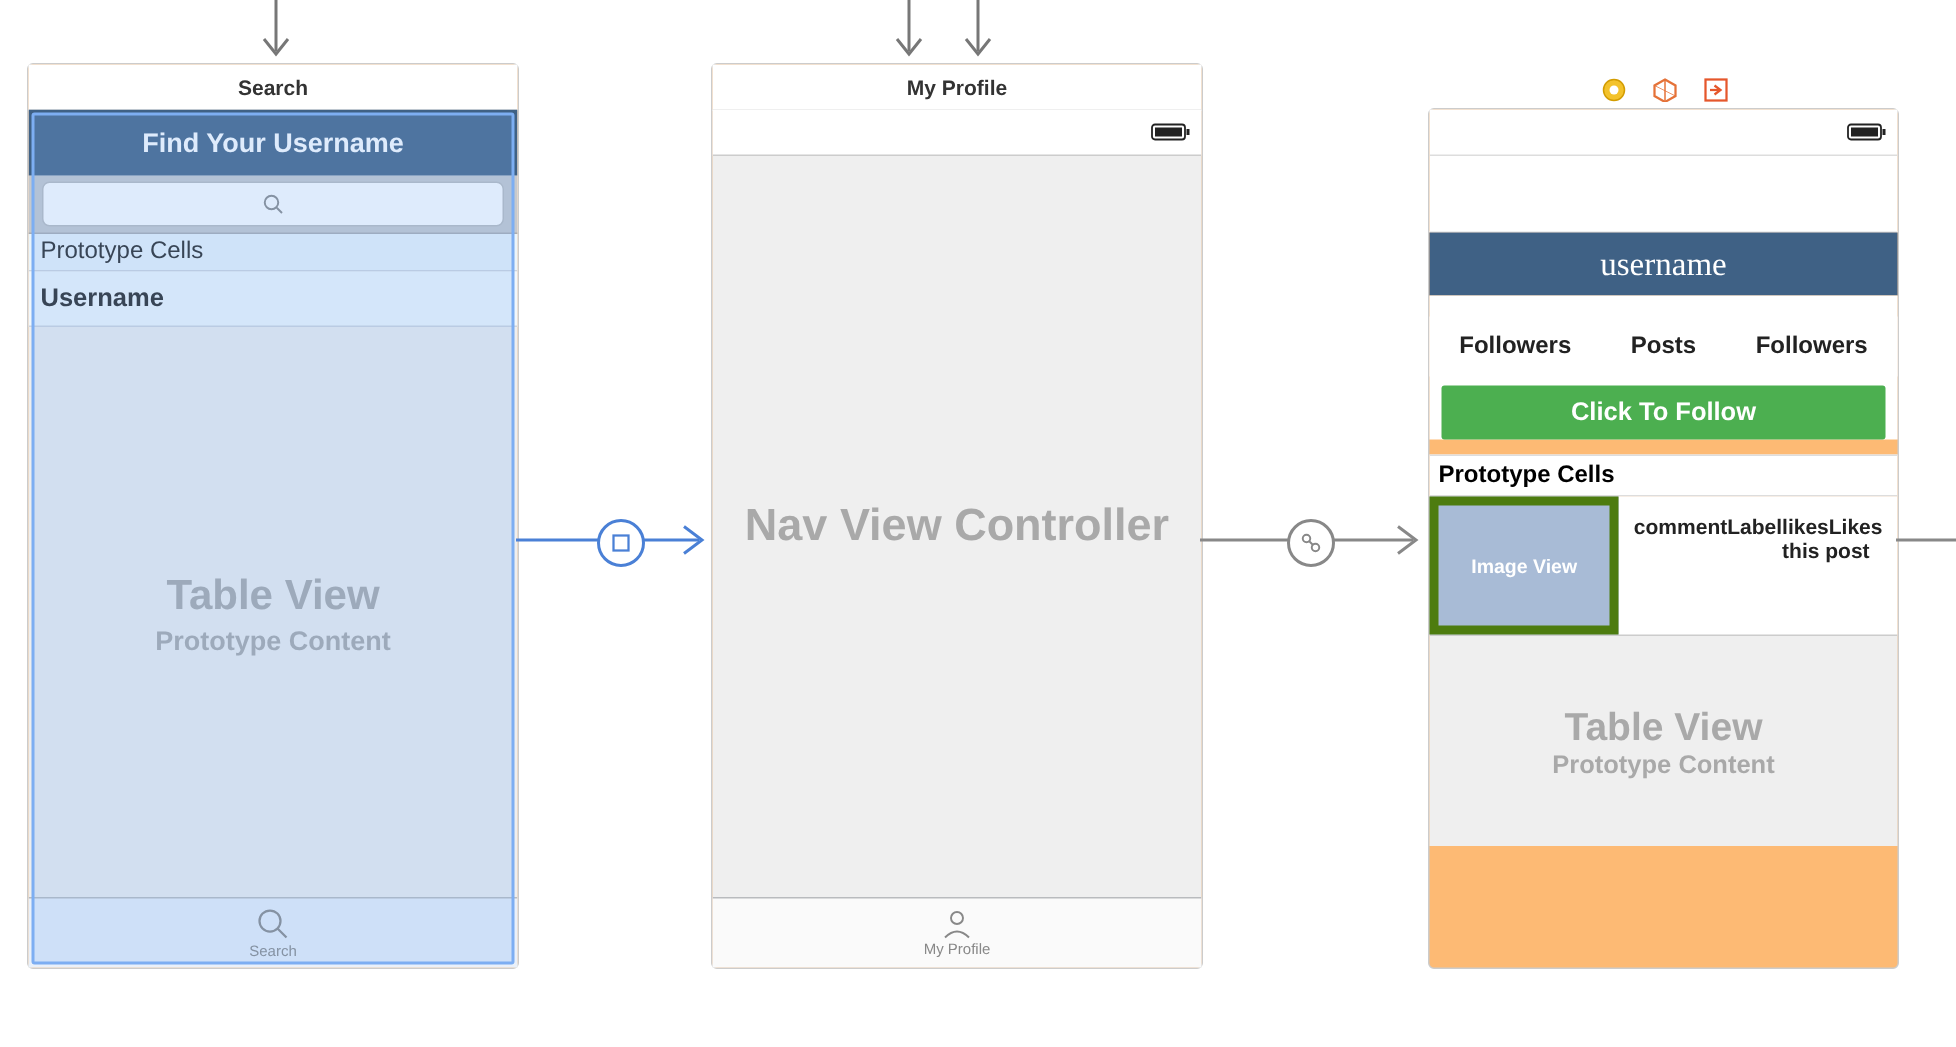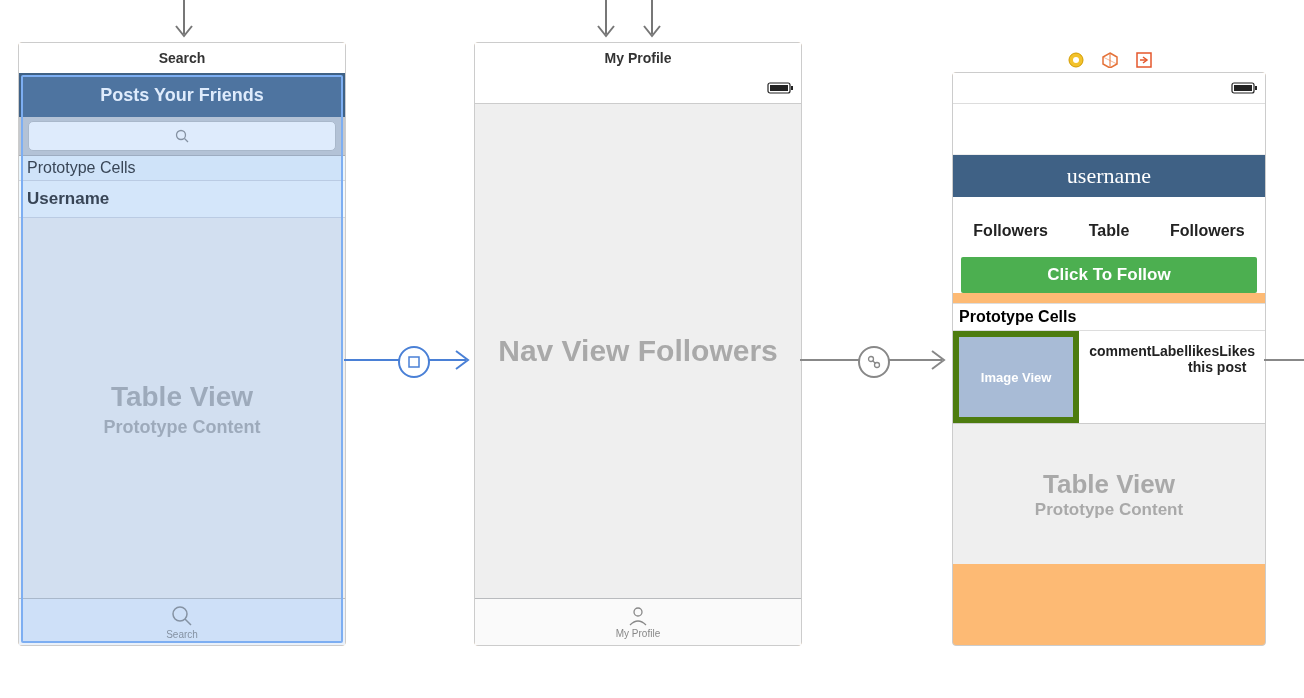--- a/index.html
+++ b/index.html
@@ -67,21 +67,21 @@
     <div class="scene-body">
 
       <div class="status-bar">
         <svg width="28" height="14">
             <rect x="1" y="2" width="22" height="10" rx="2" fill="none" stroke="#fff" stroke-width="1.2"></rect>
             <rect x="3" y="4" width="18" height="6" fill="#fff"></rect>
             <rect x="24" y="5" width="2" height="4" fill="#fff"></rect>
           </svg>
       </div>
       <div class="nav-bar">
-        <span>Posts Your Friends</span>
+        <span>Find Your Username</span>
       </div>
       <div class="search-bar">
         <div class="search-input">
           <svg width="14" height="14">
               <circle cx="6" cy="6" r="4.5" stroke="#888" stroke-width="1.3" fill="none"></circle>
               <line x1="9.5" y1="9.5" x2="13" y2="13" stroke="#888" stroke-width="1.3"></line>
             </svg>
         </div>
       </div>
       <div class="proto-header">Prototype Cells</div>
@@ -119,21 +119,21 @@
     <div class="scene-body">
       <div style="height:30px;background:#fff;border-bottom:1px solid #ccc;position:relative;">
         <div class="status-bar" style="top:8px;">
           <svg width="28" height="14">
               <rect x="1" y="2" width="22" height="10" rx="2" fill="none" stroke="#222" stroke-width="1.2"></rect>
               <rect x="3" y="4" width="18" height="6" fill="#222"></rect>
               <rect x="24" y="5" width="2" height="4" fill="#222"></rect>
             </svg>
         </div>
       </div>
-      <div class="sceneB-center">Nav View Followers</div>
+      <div class="sceneB-center">Nav View Controller</div>
       <div class="tab-bar" style="background:#fafafa;">
         <svg width="20" height="20">
             <circle cx="10" cy="6" r="4" stroke="#888" stroke-width="1.3" fill="none"></circle>
             <path d="M2 19 Q10 11 18 19" stroke="#888" stroke-width="1.3" fill="none"></path>
           </svg>
         <div class="cap">My Profile</div>
       </div>
     </div>
   </div>
 
@@ -181,21 +181,21 @@
             <rect x="24" y="5" width="2" height="4" fill="#222"></rect>
           </svg>
       </div>
     </div>
     <div class="white-gap"></div>
     <div class="username-bar">username</div>
     <div style="background:#fff;">
       <div style="height:14px;"></div>
       <div class="stats-row">
         <span>Followers</span>
-        <span>Table</span>
+        <span>Posts</span>
         <span>Followers</span>
       </div>
       <div class="follow-btn">Click To Follow</div>
     </div>
     <div class="protoC-header">Prototype Cells</div>
     <div class="protoC-cell">
       <div class="imgview">Image View</div>
       <div class="txts">
         <span>commentLabel</span>
         <span><span>likes</span><span>Likes this post</span></span>

